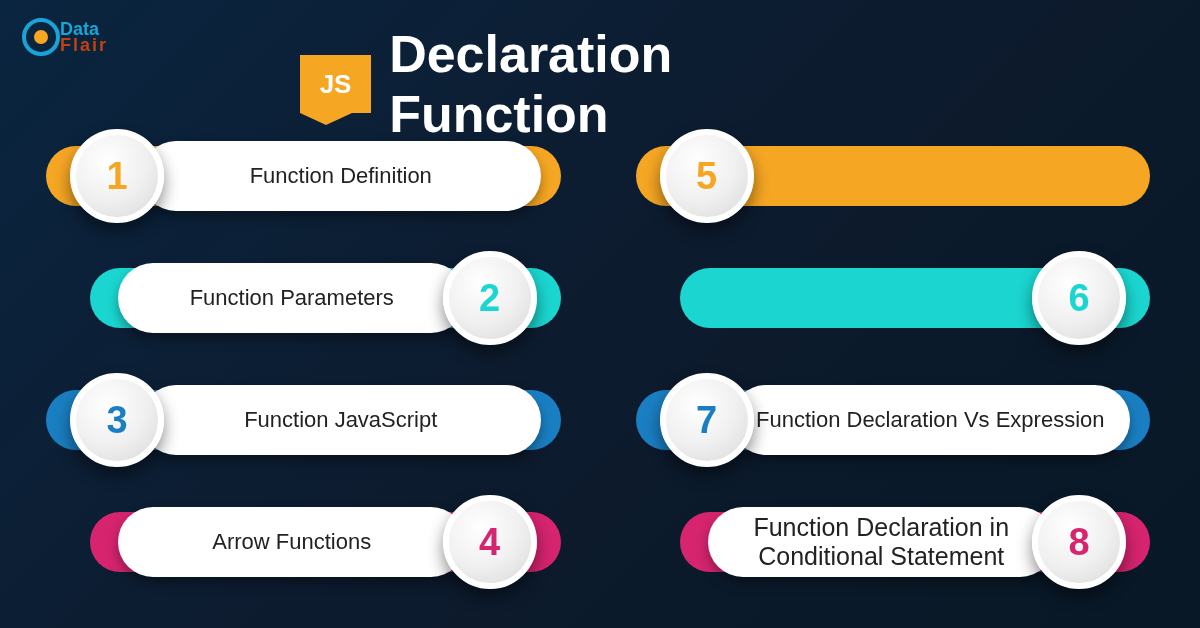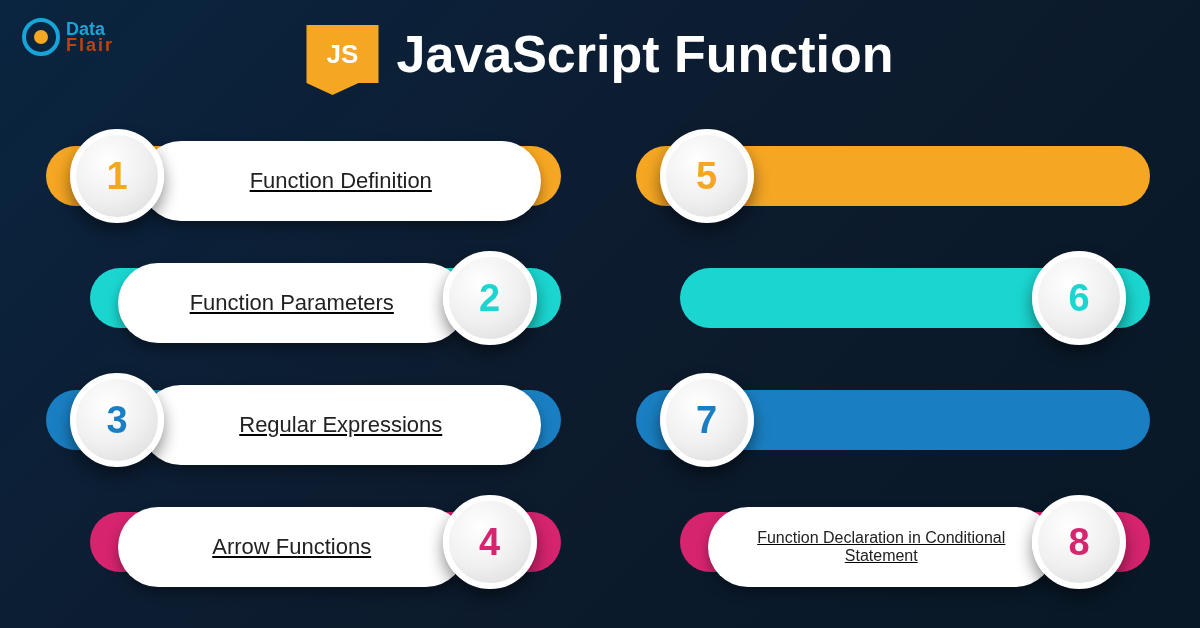--- a/index.html
+++ b/index.html
@@ -10,21 +10,21 @@
   font-family: Arial, Helvetica, sans-serif;
   position: relative;
   overflow: hidden;
 }
 .logo {
   position: absolute;
   top: 18px;
   left: 22px;
   display: flex;
   align-items: center;
-  gap: 6px;
+  gap: 0;
 }
 .logo-circle {
   width: 38px;
   height: 38px;
   border-radius: 50%;
   border: 4px solid #16a5d6;
   display: flex;
   align-items: center;
   justify-content: center;
   position: relative;
@@ -85,30 +85,29 @@
 .pill-back {
   position: absolute;
   width: 100%;
   height: 60px;
   border-radius: 40px;
   top: 11px;
   z-index: 1;
 }
 .pill-front {
   position: absolute;
-  height: 80px;
+  height: 70px;
   border-radius: 40px;
   background: #fff;
   z-index: 2;
   top: 6px;
   display: flex;
   align-items: center;
   justify-content: center;
   box-shadow: 0 6px 12px rgba(0,0,0,0.35);
-  text-decoration: underline;
 }
 .num-circle {
   position: absolute;
   width: 94px;
   height: 94px;
   border-radius: 50%;
   background: radial-gradient(circle at 38% 32%, #ffffff 0%, #f0f0f0 52%, #d8d8d8 100%);
   border: 6px solid #fff;
   z-index: 3;
   top: -6px;
@@ -145,21 +144,21 @@
   <div class="logo-text">
     <span class="d">Data</span>
     <span class="f">Flair</span>
   </div>
 </div>
 
 <div class="title-row">
   <div class="js-badge">
     <span>JS</span>
   </div>
-  <h1 class="page-title">JavaScript Function</h1>
+  <h1 class="page-title">Declaration Function</h1>
 </div>
 
 <div class="grid">
 
   <div class="item left c-orange">
     <div class="pill-back"></div>
     <div class="pill-front">
       <span class="item-label">Function Definition</span>
     </div>
     <div class="num-circle">
@@ -187,47 +186,50 @@
   <div class="item right c-cyan" style="margin-left:44px">
     <div class="pill-back"></div>
     <div class="num-circle">
       <span>6</span>
     </div>
   </div>
 
   <div class="item left c-blue">
     <div class="pill-back"></div>
     <div class="pill-front">
-      <span class="item-label">Regular Expressions</span>
+      <span class="item-label">Function JavaScript</span>
     </div>
     <div class="num-circle">
       <span>3</span>
     </div>
   </div>
 
   <div class="item left c-blue">
     <div class="pill-back"></div>
+    <div class="pill-front">
+      <span class="item-label">Function Declaration Vs Expression</span>
+    </div>
     <div class="num-circle">
       <span>7</span>
     </div>
   </div>
 
   <div class="item right c-pink" style="margin-left:44px">
     <div class="pill-back"></div>
     <div class="pill-front">
       <span class="item-label">Arrow Functions</span>
     </div>
     <div class="num-circle">
       <span>4</span>
     </div>
   </div>
 
   <div class="item right c-pink" style="margin-left:44px">
     <div class="pill-back"></div>
     <div class="pill-front">
-      <span class="item-label" style="font-size:16px">Function Declaration in Conditional Statement</span>
+      <span class="item-label" style="font-size:25px">Function Declaration in Conditional Statement</span>
     </div>
     <div class="num-circle">
       <span>8</span>
     </div>
   </div>
 
 </div>
 
 </body></html>

